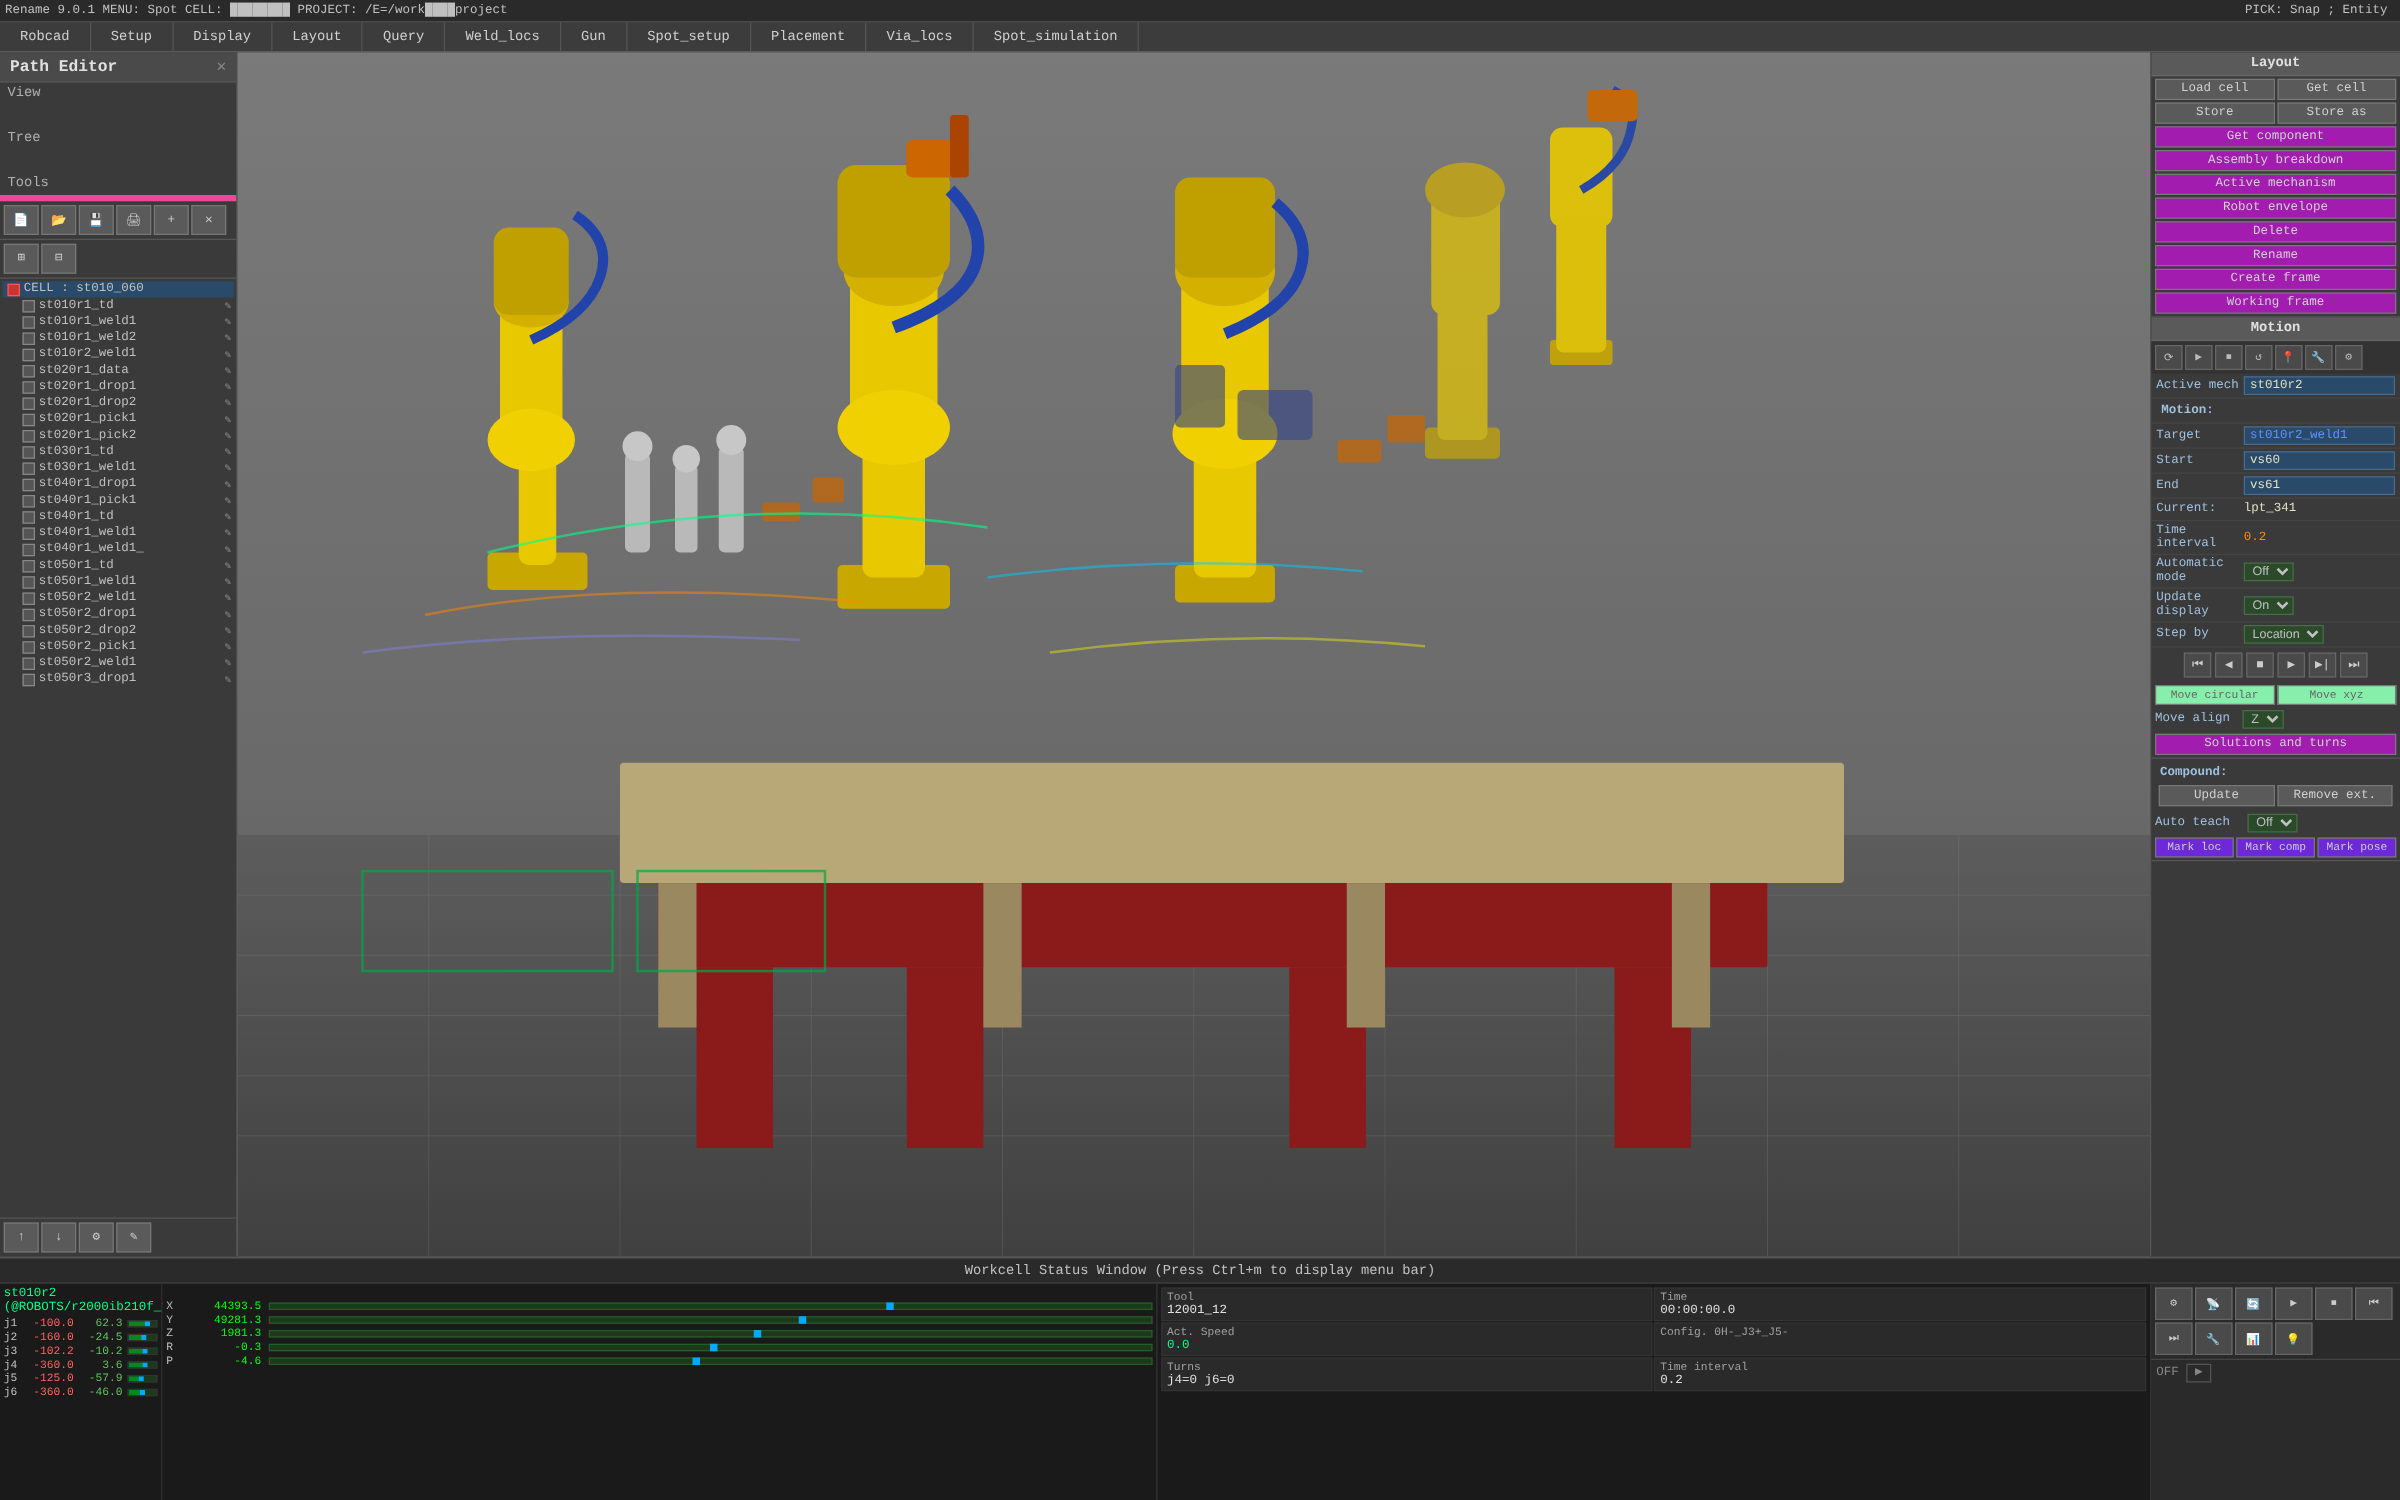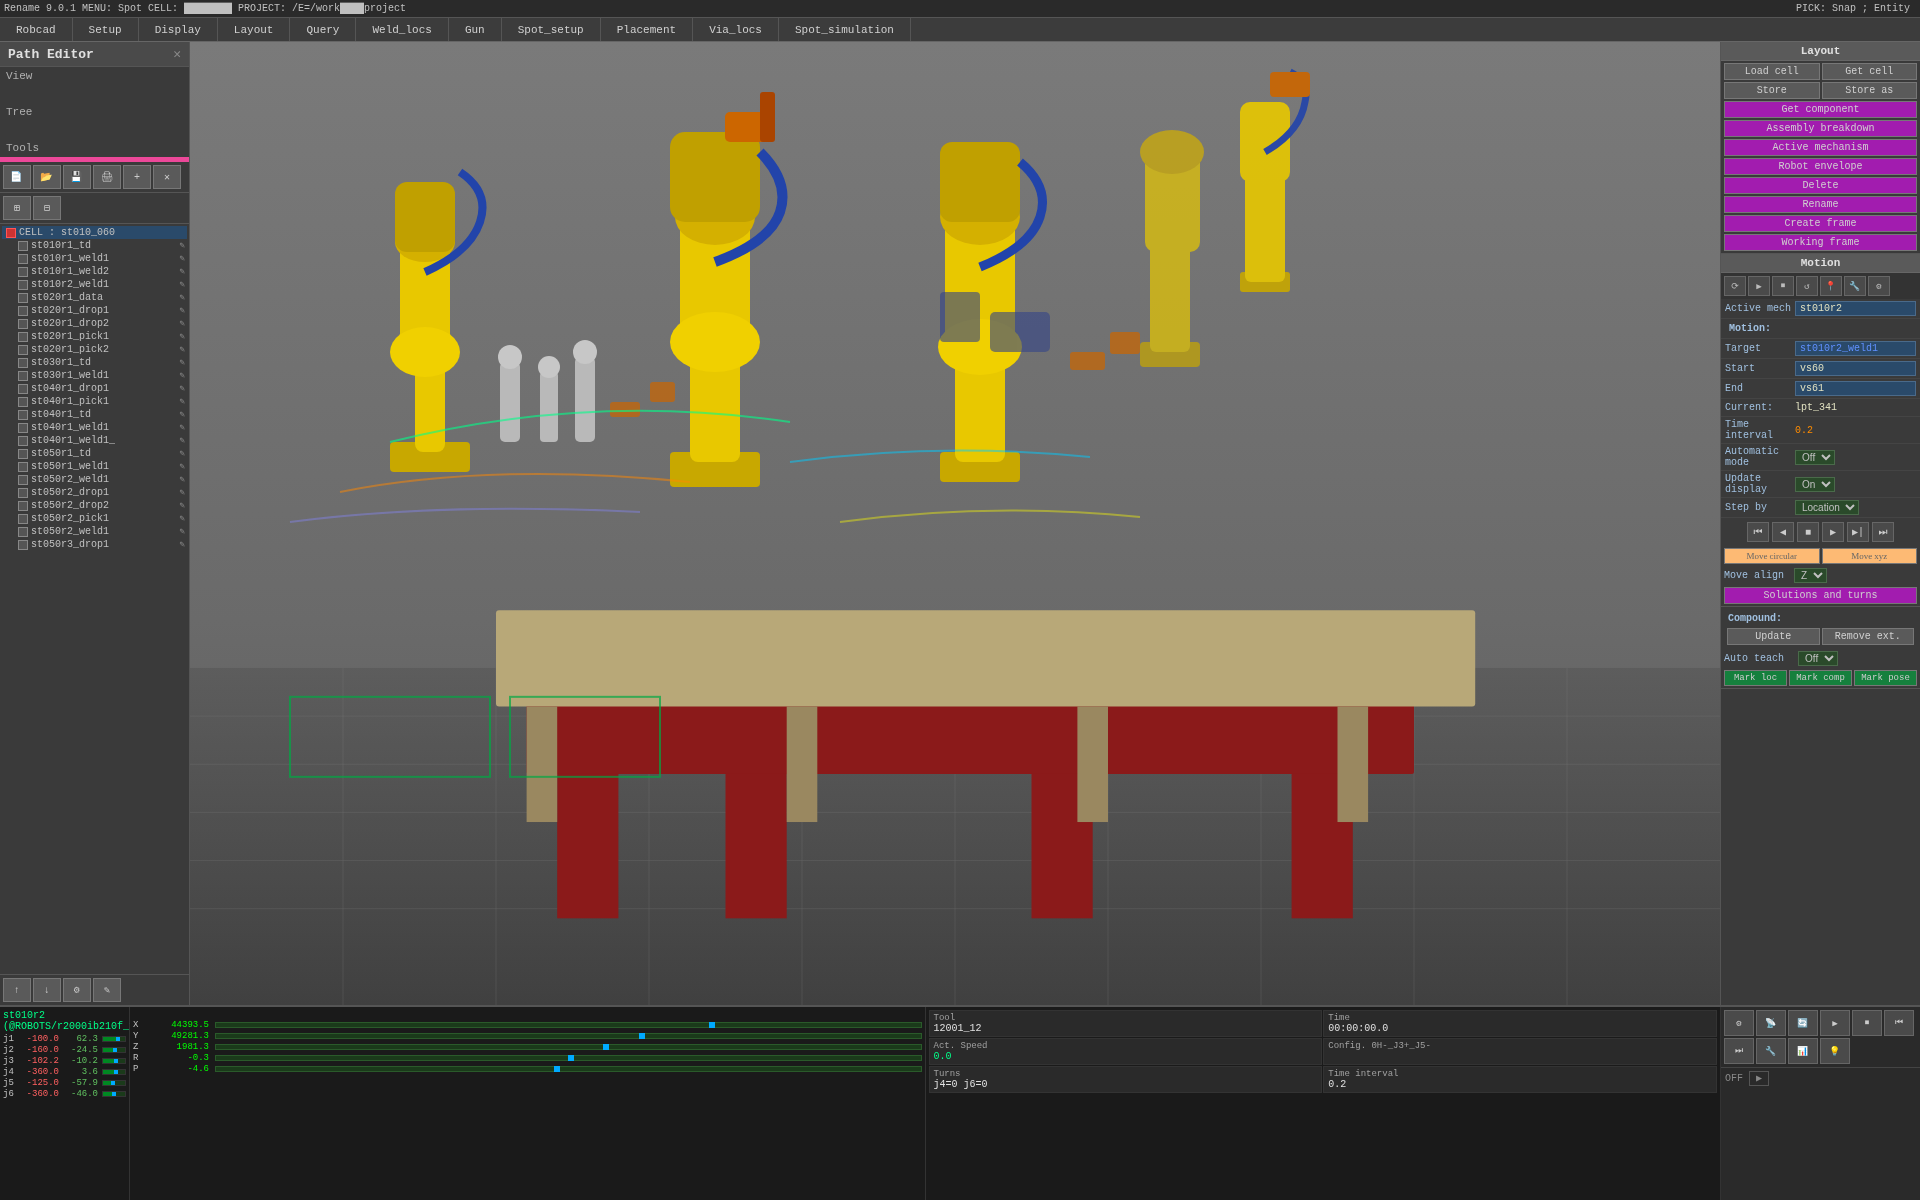--- a/index.html
+++ b/index.html
@@ -49,27 +49,27 @@
     .motion-row { display: flex; align-items: center; padding: 2px 4px; border-bottom: 1px solid #444; min-height: 18px; }
     .motion-label { color: #a0c0e0; font-size: 10px; width: 70px; flex-shrink: 0; }
     .motion-value { color: #e0e0c0; font-size: 10px; flex: 1; }
     .motion-value.orange { color: #ff8c00; }
     .motion-value-box { background: #2a4a6a; border: 1px solid #4a6a8a; padding: 1px 4px; font-size: 10px; color: #e0e0c0; flex: 1; }
     .section-label { color: #a0c0e0; font-size: 10px; padding: 2px 4px; font-weight: bold; }
     .playback-bar { display: flex; align-items: center; justify-content: center; gap: 3px; padding: 4px; }
     .play-btn { width: 22px; height: 20px; background: #4a4a4a; border: 1px solid #666; display: flex; align-items: center; justify-content: center; cursor: pointer; font-size: 10px; color: #ccc; }
     .move-row { display: flex; gap: 2px; padding: 2px 3px; }
     .move-btn { flex: 1; padding: 2px 2px; background: #5a5a5a; border: 1px solid #777; color: #ccc; font-size: 9px; cursor: pointer; text-align: center; }
-    .move-btn.inactive { color: #666; background: #fdba74; font-family: Liberation Serif, serif; }
+    .move-btn.inactive { color: #666; background: #86efac; }
     .move-align-row { display: flex; align-items: center; padding: 2px 3px; }
     .compound-section { padding: 2px 3px; }
     .local-section { padding: 2px 3px; }
     .auto-teach-row { display: flex; align-items: center; padding: 2px 3px; gap: 4px; }
     .mark-row { display: flex; gap: 2px; padding: 2px 3px; }
-    .mark-btn { flex: 1; padding: 2px 2px; background: #15803d; border: 1px solid #777; color: #ccc; font-size: 9px; cursor: pointer; text-align: center; }
+    .mark-btn { flex: 1; padding: 2px 2px; background: #6d28d9; border: 1px solid #777; color: #ccc; font-size: 9px; cursor: pointer; text-align: center; }
 
     
     #bottom-area { height: 195px; background: #1a1a1a; border-top: 2px solid #555; display: flex; flex-direction: column; }
     #workcell-status-bar { background: #2a2a2a; height: 20px; display: flex; align-items: center; justify-content: center; border-bottom: 1px solid #444; }
     #workcell-status-bar span { color: #c0c0c0; font-size: 11px; }
     #bottom-content { display: flex; flex: 1; }
     #left-status { width: 130px; background: #1a1a1a; border-right: 1px solid #333; padding: 3px; }
     #robot-name { color: #00ff88; font-size: 10px; margin-bottom: 2px; }
     .joint-row { display: flex; gap: 4px; align-items: center; margin-bottom: 1px; }
     .joint-label { color: #c0c0c0; font-size: 9px; width: 12px; }
@@ -559,20 +559,23 @@
       <div class="mark-row">
         <div class="mark-btn">Mark loc</div>
         <div class="mark-btn">Mark comp</div>
         <div class="mark-btn">Mark pose</div>
       </div>
     </div>
   </div>
 </div>
 
 <div id="bottom-area">
+  <div id="workcell-status-bar">
+    <span>Workcell Status Window  (Press Ctrl+m to display menu bar)</span>
+  </div>
   <div id="bottom-content">
 
     <div id="left-status">
       <div id="robot-name">st010r2 (@ROBOTS/r2000ib210f_tg.co)</div>
 
       <div id="joints-container">
           <div class="joint-row">
     <span class="joint-label">j1</span>
     <span class="joint-val1">-100.0</span>
     <span class="joint-val2">62.3</span>

